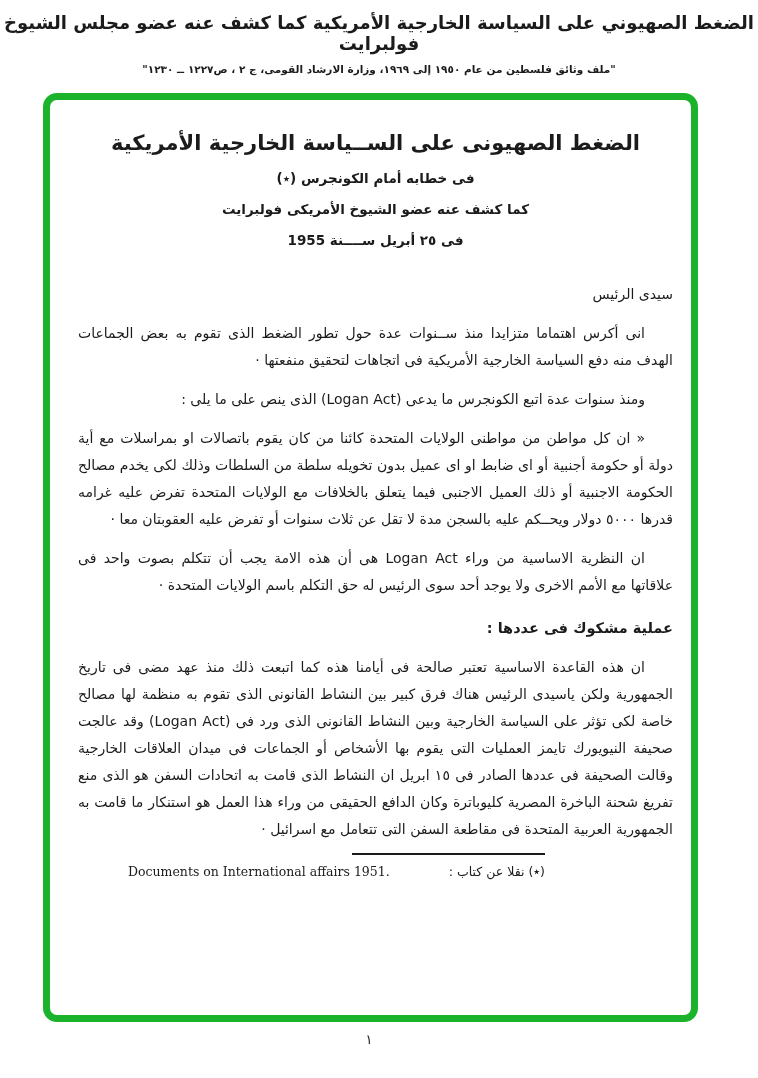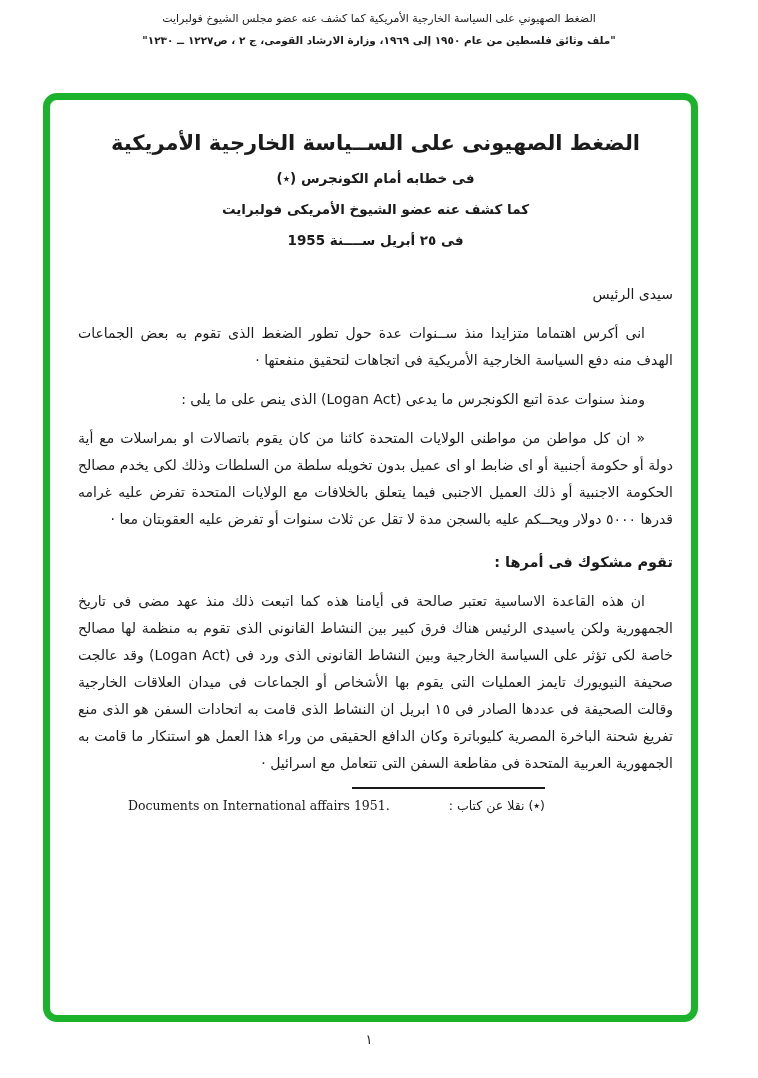--- a/index.html
+++ b/index.html
@@ -18,22 +18,22 @@
   
   .page-header {
     position: absolute;
     top: 12px;
     left: 0;
     right: 0;
     text-align: center;
     direction: rtl;
   }
   .header-title {
-    font-size: 11px;
-    font-weight: normal;
+    font-size: 18px;
+    font-weight: bold;
     letter-spacing: 0;
   }
   .header-source {
     margin-top: 9px;
     font-size: 10.5px;
     font-weight: bold;
   }
   
   .frame {
     position: absolute;
@@ -146,22 +146,23 @@
     <div class="doc-sub">فى ٢٥ أبريل ســــنة 1955</div>
 
     <p class="salutation">سيدى الرئيس</p>
 
     <p class="para indent">انى أكرس اهتماما متزايدا منذ ســنوات عدة حول تطور الضغط الذى تقوم به بعض الجماعات الهدف منه دفع السياسة الخارجية الأمريكية فى اتجاهات لتحقيق منفعتها ·</p>
 
     <p class="para indent">ومنذ سنوات عدة اتبع الكونجرس ما يدعى (Logan Act) الذى ينص على ما يلى :</p>
 
     <p class="para indent">« ان كل مواطن من مواطنى الولايات المتحدة كائنا من كان يقوم باتصالات او بمراسلات مع أية دولة أو حكومة أجنبية أو اى ضابط او اى عميل بدون تخويله سلطة من السلطات وذلك لكى يخدم مصالح الحكومة الاجنبية أو ذلك العميل الاجنبى فيما يتعلق بالخلافات مع الولايات المتحدة تفرض عليه غرامه قدرها ٥٠٠٠ دولار ويحــكم عليه بالسجن مدة لا تقل عن ثلاث سنوات أو تفرض عليه العقوبتان معا ·</p>
 
+    <p class="para indent">ان النظرية الاساسية من وراء Logan Act هى أن هذه الامة يجب أن تتكلم بصوت واحد فى علاقاتها مع الأمم الاخرى ولا يوجد أحد سوى الرئيس له حق التكلم باسم الولايات المتحدة ·</p>
 
-    <h2 class="section-heading">تقوم مشكوك فى أمرها :</h2>
+    <h2 class="section-heading">عملية مشكوك فى عددها :</h2>
 
     <p class="para indent">ان هذه القاعدة الاساسية تعتبر صالحة فى أيامنا هذه كما اتبعت ذلك منذ عهد مضى فى تاريخ الجمهورية ولكن ياسيدى الرئيس هناك فرق كبير بين النشاط القانونى الذى تقوم به منظمة لها مصالح خاصة لكى تؤثر على السياسة الخارجية وبين النشاط القانونى الذى ورد فى (Logan Act) وقد عالجت صحيفة النيويورك تايمز العمليات التى يقوم بها الأشخاص أو الجماعات فى ميدان العلاقات الخارجية وقالت الصحيفة فى عددها الصادر فى ١٥ ابريل ان النشاط الذى قامت به اتحادات السفن هو الذى منع تفريغ شحنة الباخرة المصرية كليوباترة وكان الدافع الحقيقى من وراء هذا العمل هو استنكار ما قامت به الجمهورية العربية المتحدة فى مقاطعة السفن التى تتعامل مع اسرائيل ·</p>
 
     <div class="footnote">
       <div class="footnote-sep"></div>
       <div class="footnote-row">
         <span class="footnote-marker">(٭) نقلا عن كتاب :</span>
         <span class="footnote-source">Documents on International affairs 1951.</span>
       </div>
     </div>

